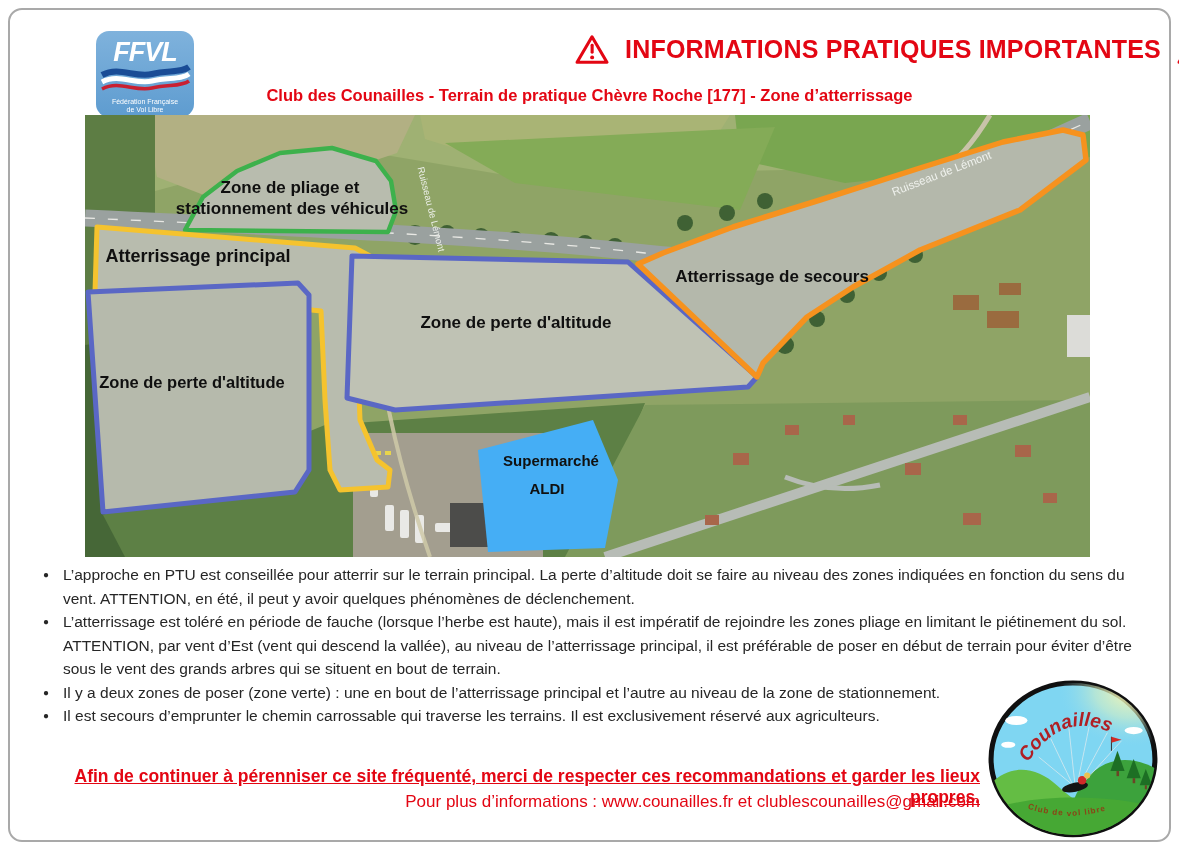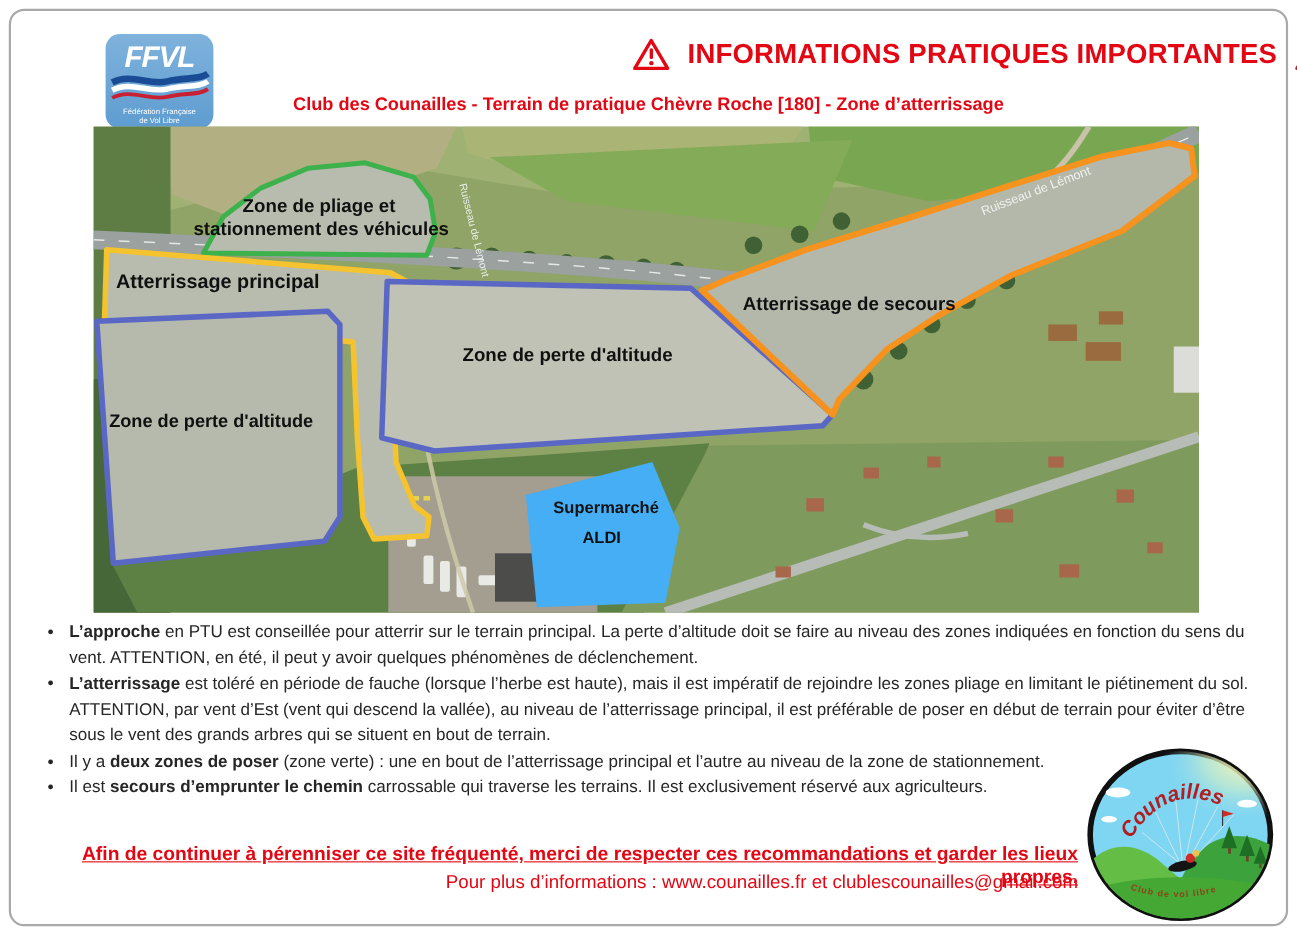--- a/index.html
+++ b/index.html
@@ -18,21 +18,21 @@
   
   .map{position:absolute;left:85px;top:115px;width:1005px;height:442px;}
   .map svg{display:block;width:100%;height:100%;}
   .mlb{font-weight:bold;fill:#101010;font-family:"Liberation Sans",sans-serif;}
   .mrv{fill:#f2f4f0;font-family:"Liberation Sans",sans-serif;opacity:.95;}
 
   
   .bullets{position:absolute;left:63px;top:563px;width:1090px;font-size:15.5px;line-height:23.5px;color:#262626;}
   .brow{position:relative;}
   .dot{position:absolute;left:-20px;top:0;font-size:10px;}
-  .bold{font-weight:bold;}
+  .bold{font-weight:normal;}
 
   
   .footer1{position:absolute;left:20px;top:766px;width:960px;text-align:right;font-size:17.5px;font-weight:bold;color:#e30613;text-decoration:underline;}
   .footer2{position:absolute;left:20px;top:792px;width:960px;text-align:right;font-size:17px;color:#e30613;}
 
   .club{position:absolute;left:986px;top:678px;width:174px;height:162px;}
   svg text{font-family:"Liberation Sans",sans-serif;}
   .wingtxt{font-size:19px;font-weight:bold;font-style:italic;fill:#b01f24;}
   .bandtxt{font-size:8px;font-weight:bold;fill:#8a4517;letter-spacing:1px;}
 </style>
@@ -65,21 +65,21 @@
     <rect x="11" y="7" width="2.2" height="7" rx="1" fill="#e30613"></rect>
     <circle cx="12.1" cy="16.6" r="1.4" fill="#e30613"></circle>
   </svg>
   <span class="title">INFORMATIONS PRATIQUES IMPORTANTES</span>
   <svg width="34" height="31" viewBox="0 0 24 22">
     <path d="M12,2 L22.6,20 H1.4 Z" fill="#ffffff" stroke="#e30613" stroke-width="2.2" stroke-linejoin="round"></path>
     <rect x="11" y="7" width="2.2" height="7" rx="1" fill="#e30613"></rect>
     <circle cx="12.1" cy="16.6" r="1.4" fill="#e30613"></circle>
   </svg>
 </div>
-<div class="subtitle">Club des Counailles - Terrain de pratique Chèvre Roche [180] - Zone d’atterrissage</div>
+<div class="subtitle">Club des Counailles - Terrain de pratique Chèvre Roche [177] - Zone d’atterrissage</div>
 
 <div class="map">
 <svg viewBox="0 0 1005 442" preserveAspectRatio="none">
   <g>
     <rect width="1005" height="442" fill="#8fa466"></rect>
     <polygon points="0,0 1005,0 1005,8 700,55 420,60 240,30 0,95" fill="#9fb173"></polygon>
     <polygon points="60,0 330,0 312,38 150,92 72,62" fill="#b2b083"></polygon>
     <polygon points="335,0 645,0 625,32 430,52 340,24" fill="#a9b475"></polygon>
     <polygon points="650,0 1005,0 1005,42 760,68 655,45" fill="#79a650"></polygon>
     <polygon points="360,28 690,12 655,95 430,68" fill="#84ab57"></polygon>

